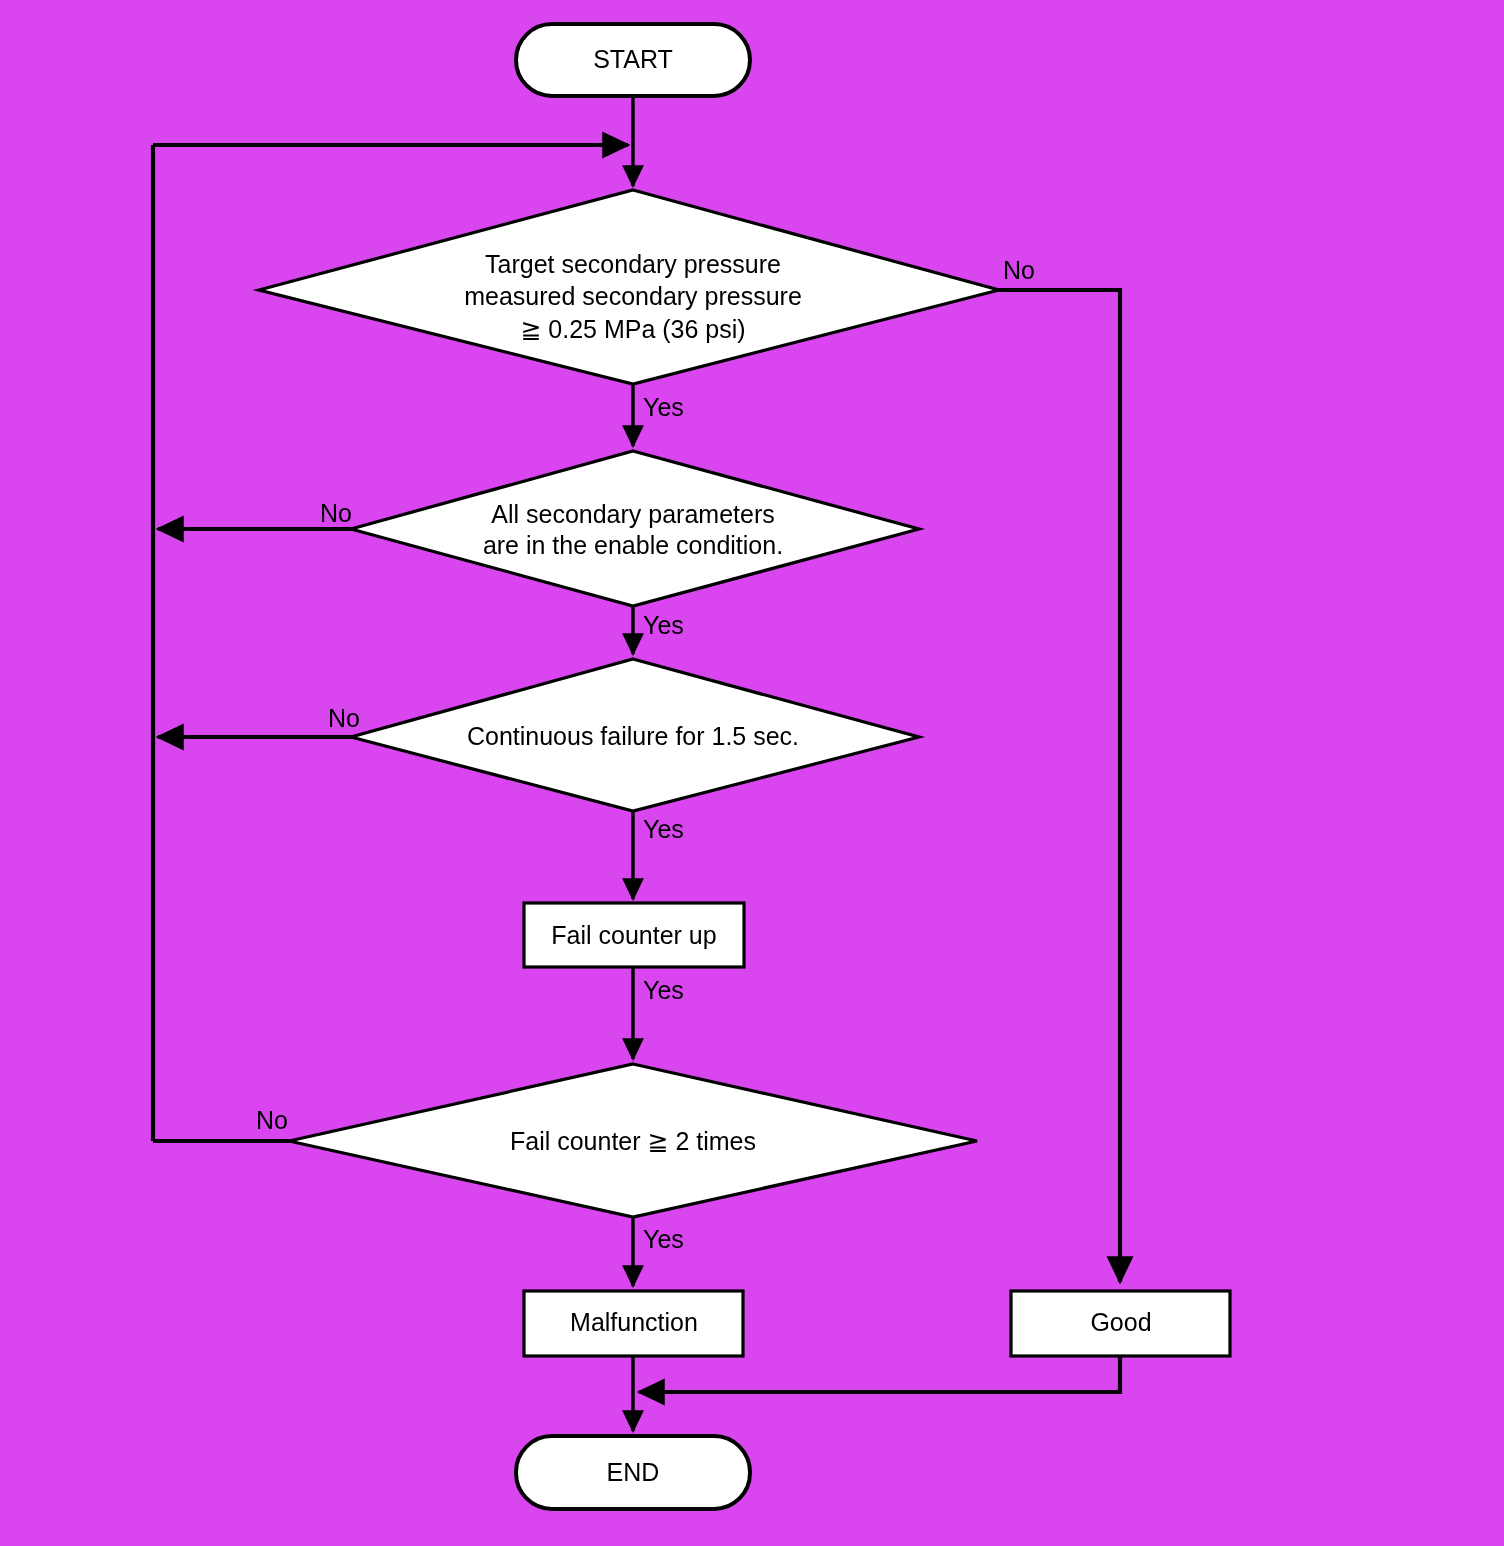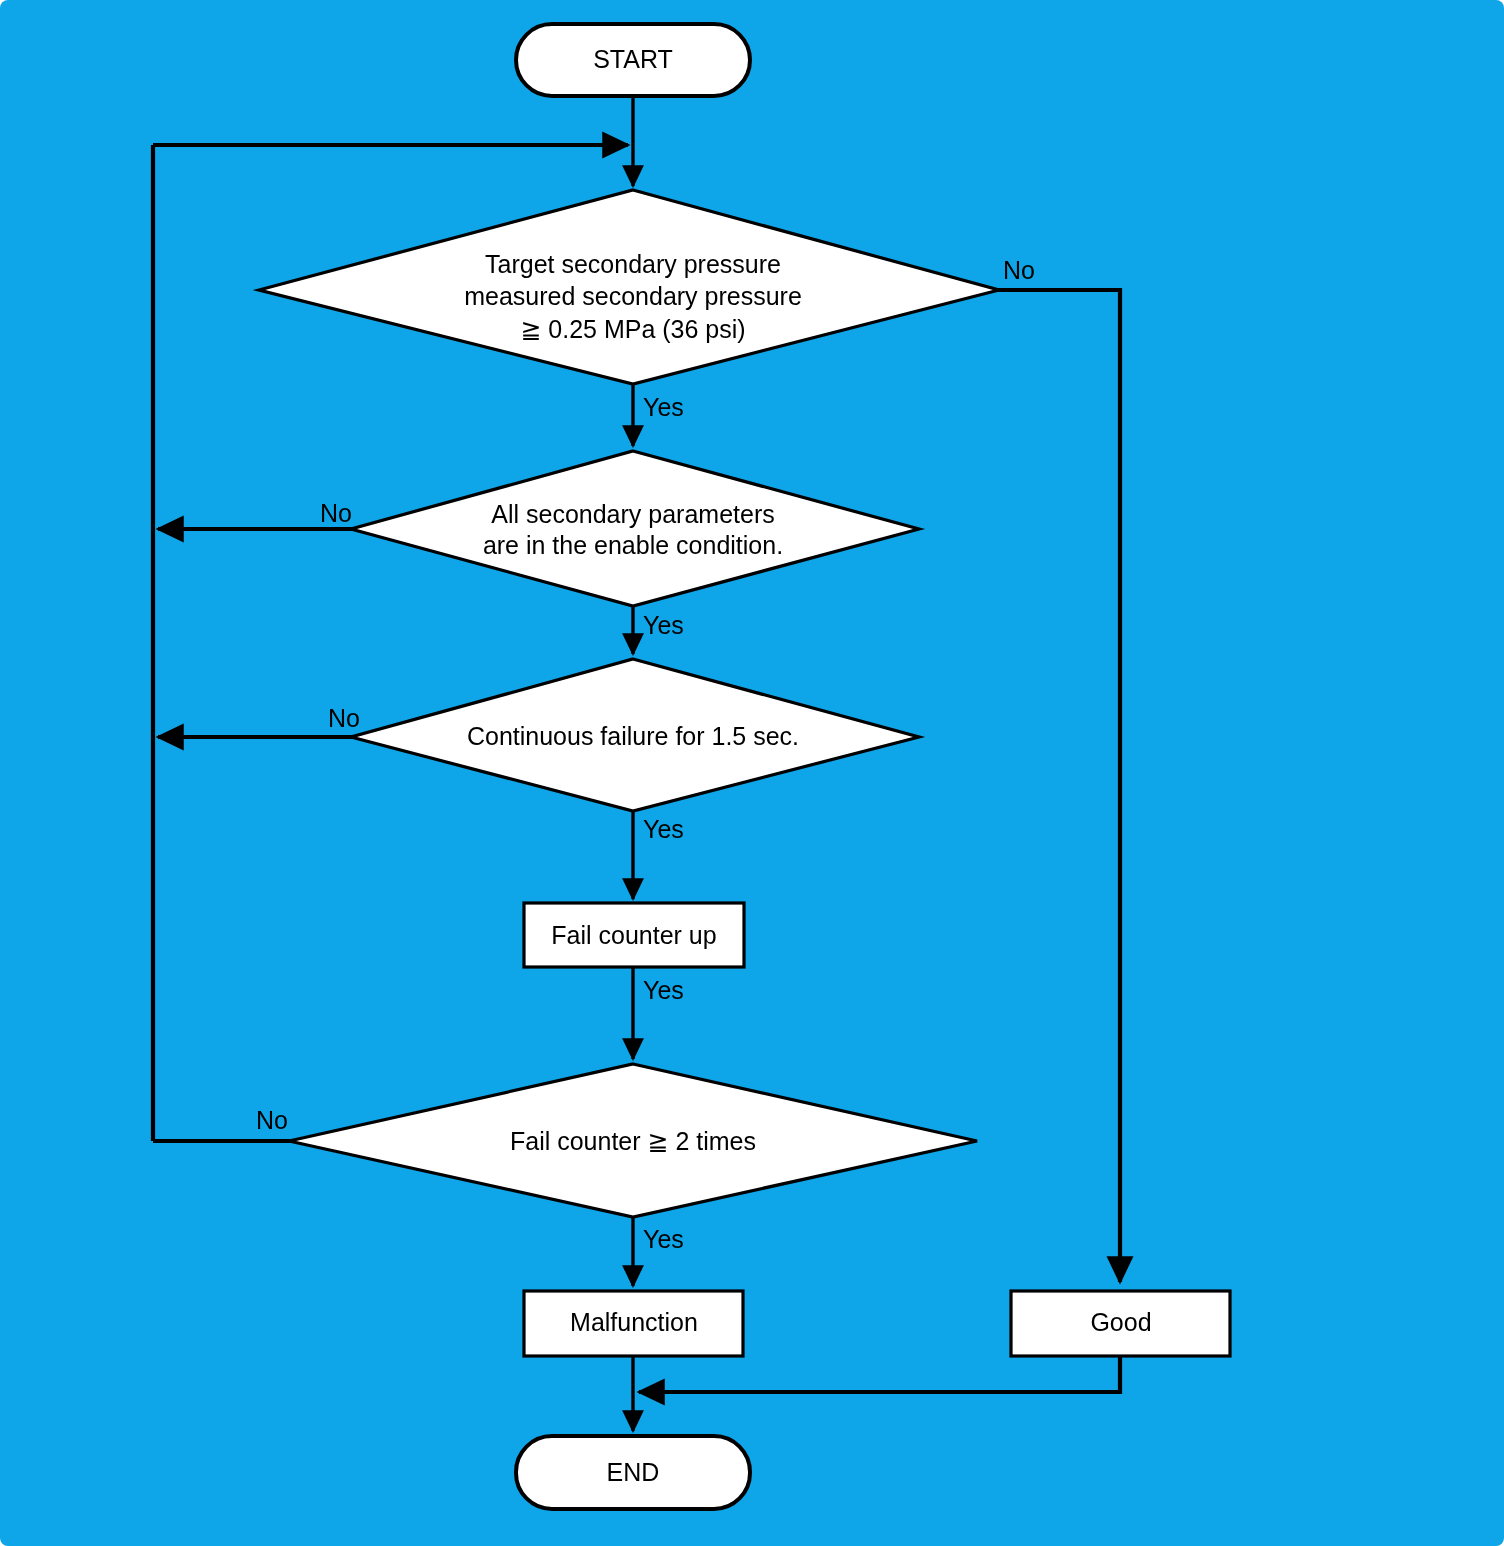--- a/index.html
+++ b/index.html
@@ -7,23 +7,22 @@
     padding: 0;
     background: #ffffff;
   }
   body {
     font-family: "Liberation Sans", sans-serif;
   }
   #flow-root {
     position: relative;
     width: 1504px;
     height: 1546px;
-    background: #0ea5e9;
+    background: #d946ef;
     overflow: hidden;
-    border-radius: 8px;
   }
   #flow-svg {
     position: absolute;
     top: 0;
     left: 0;
     width: 1504px;
     height: 1546px;
   }
   .node-text {
     font-family: "Liberation Sans", sans-serif;

